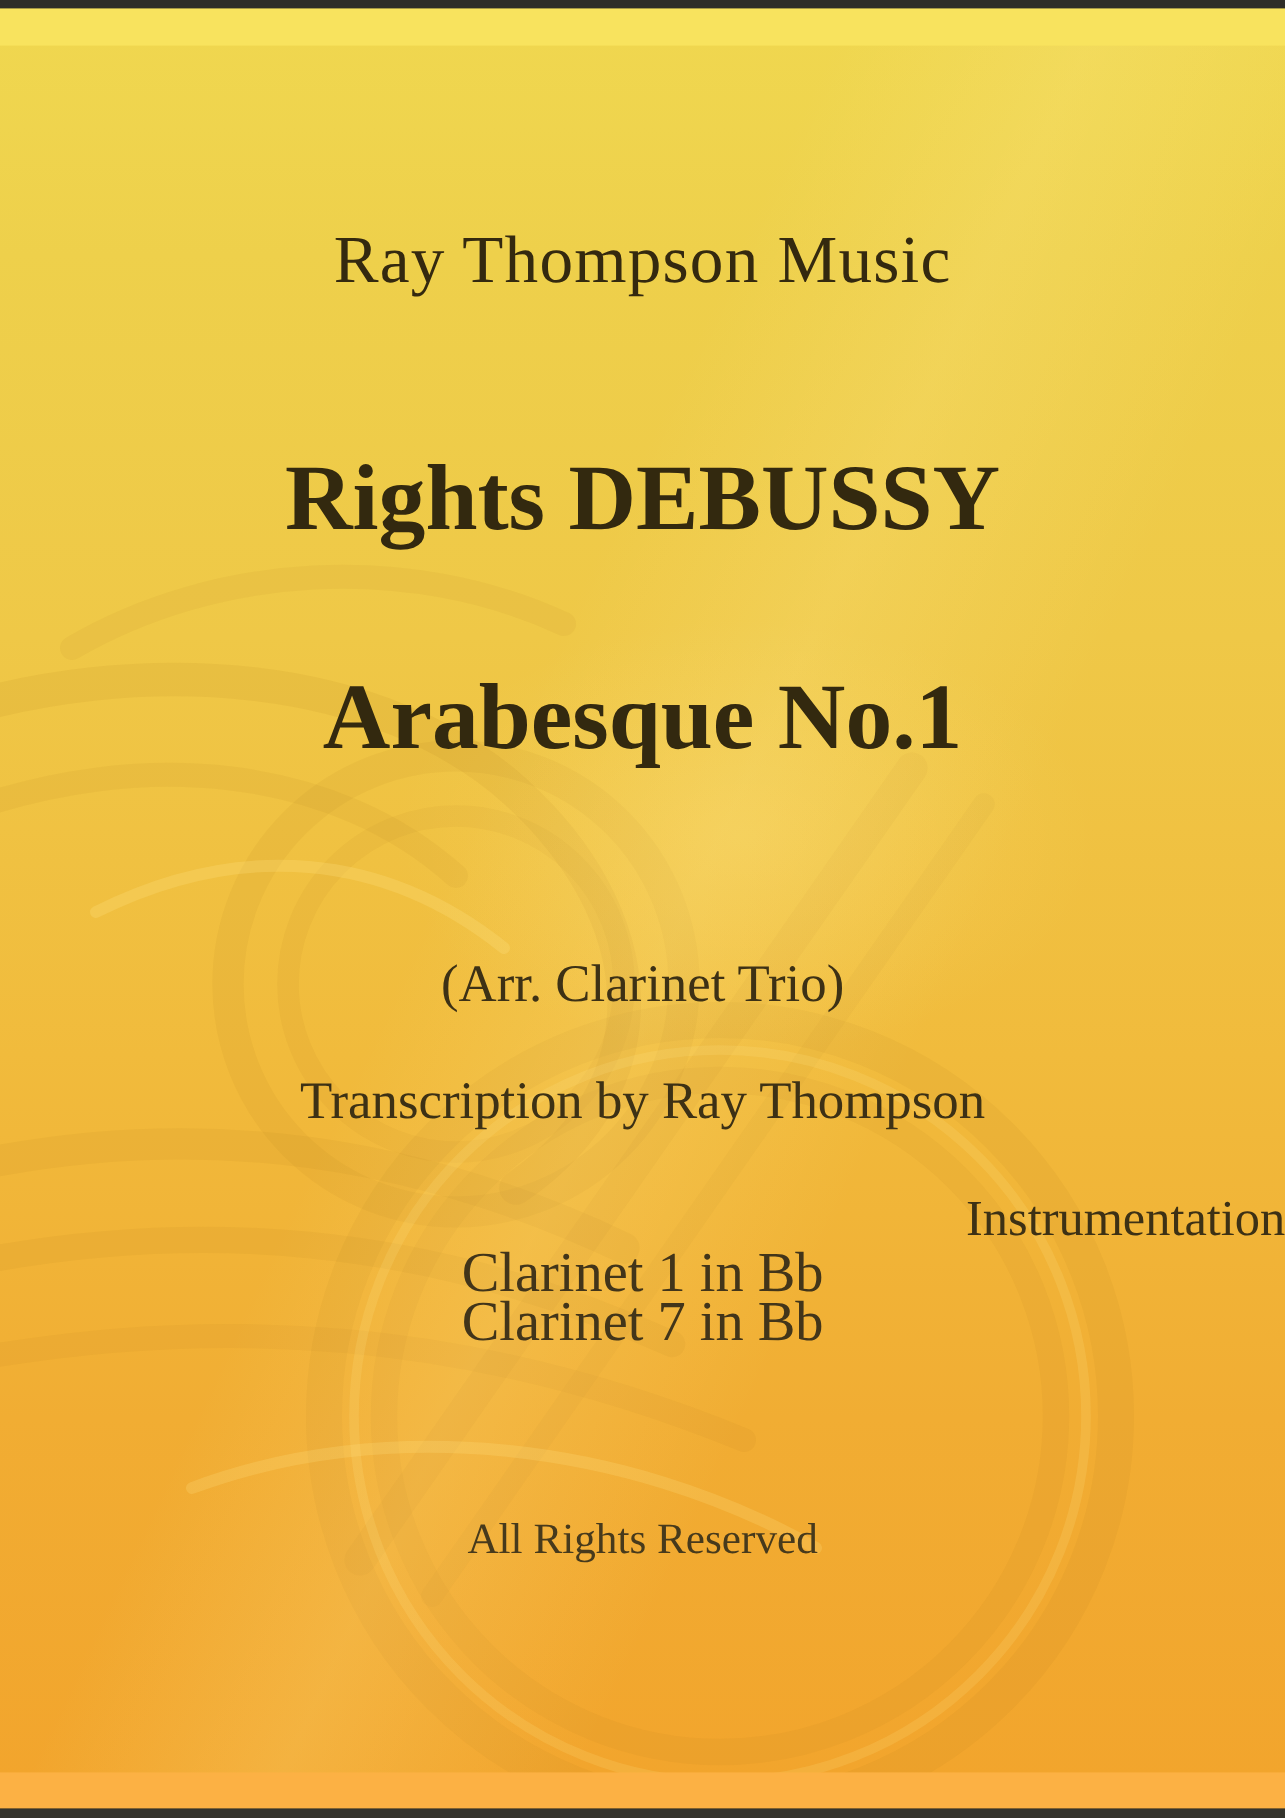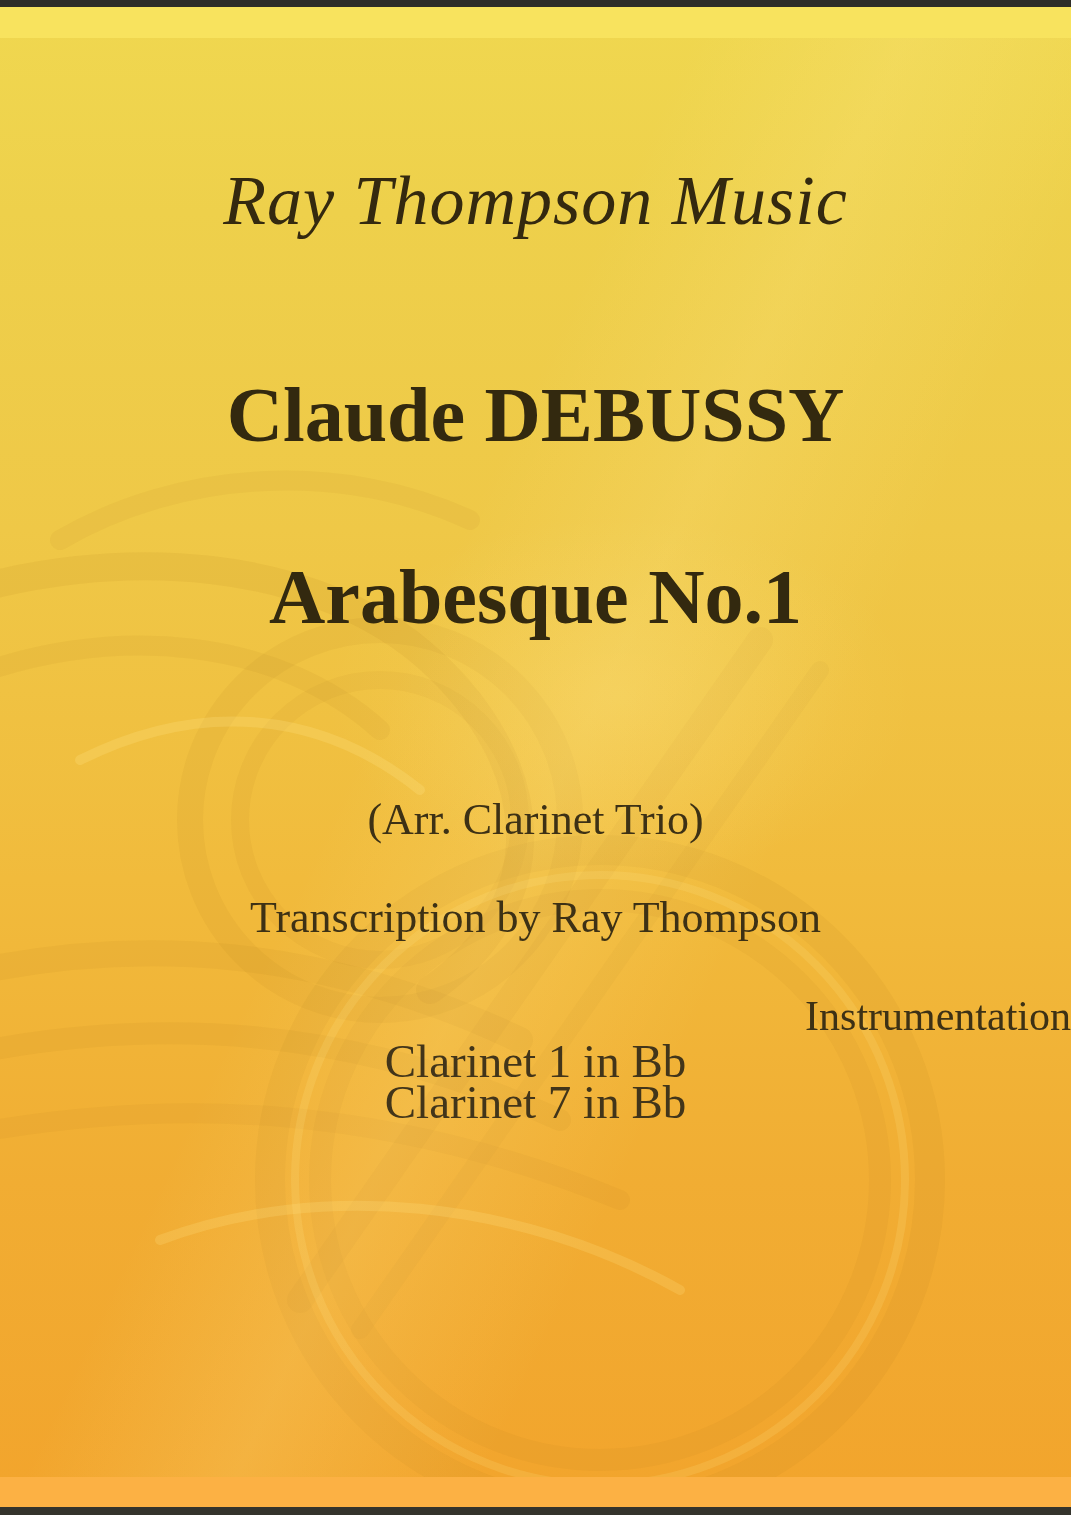--- a/index.html
+++ b/index.html
@@ -78,24 +78,23 @@
     z-index: 3;
   }
   .txt {
     position: absolute;
     left: 0;
     width: 100%;
     text-align: center;
     white-space: nowrap;
   }
   .publisher {
-    top: 166px;
-    font-size: 70px;
+    top: 182px;
+    font-size: 56px;
     line-height: 70px;
-    font-style: italic;
     color: #34290f;
     letter-spacing: 1px;
   }
   .composer {
     top: 376px;
     font-size: 78px;
     line-height: 78px;
     font-weight: bold;
     color: #33290f;
   }
@@ -168,32 +167,33 @@
       <path d="M 160 1240 C 320 1180, 520 1200, 680 1290" stroke-width="10" opacity="0.22"></path>
       <circle cx="600" cy="1180" r="305" stroke-width="8" opacity="0.18"></circle>
     </g>
   </svg>
 
   <div class="sheen"></div>
 
   <div class="text-layer">
     <div class="txt publisher">Ray Thompson Music</div>
 
-    <div class="txt composer">Claude DEBUSSY</div>
+    <div class="txt composer">Rights DEBUSSY</div>
 
     <div class="txt work-title">Arabesque No.1</div>
 
     <div class="txt arrangement">(Arr. Clarinet Trio)</div>
 
     <div class="txt transcription">Transcription by Ray Thompson</div>
 
     <div class="txt instr-heading">Instrumentation</div>
 
     <div class="txt instr-items">
       <div>Clarinet 1 in Bb</div>
       <div>Clarinet 7 in Bb</div>
     </div>
 
     <div class="txt copyright">
+      <div>All Rights Reserved</div>
     </div>
   </div>
 
 </div>
 
 </body></html>

